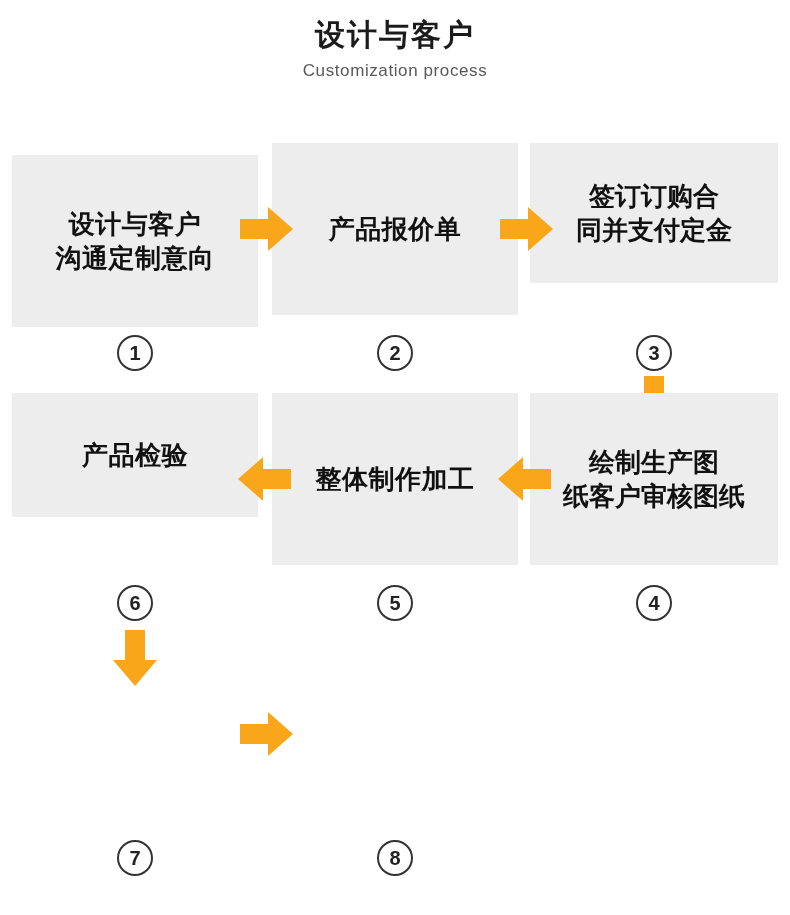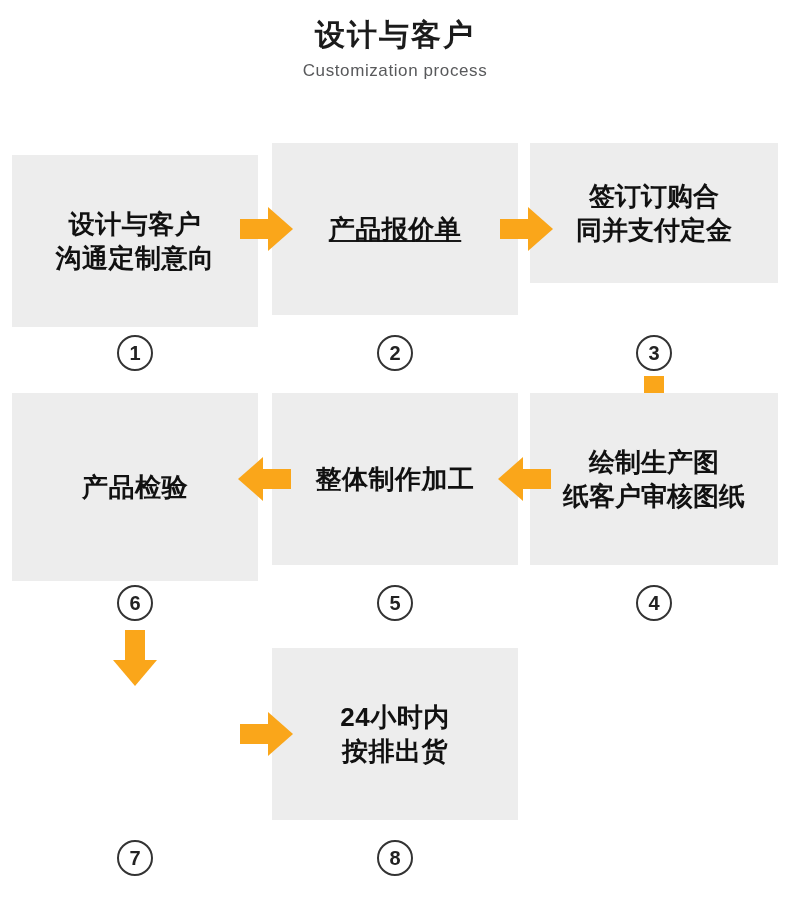--- a/index.html
+++ b/index.html
@@ -157,21 +157,21 @@
   <div class="header">
     <div class="title">设计与客户</div>
     <div class="subtitle">Customization process</div>
   </div>
 
   <div class="box" style="left:12px; top:143px; width:246px; height:172px;margin-top:12px;">
     <div class="box-label">设计与客户
 沟通定制意向</div>
   </div>
 
-  <div class="box" style="left:272px; top:143px; width:246px; height:172px;text-decoration:underline;">
+  <div class="box" style="left:272px; top:143px; width:246px; height:172px;">
     <div class="box-label">产品报价单</div>
   </div>
 
   <div class="box" style="left:530px; top:143px; width:248px; height:140px;">
     <div class="box-label tight">签订订购合
 同并支付定金</div>
   </div>
 
   <div class="arrow arrow-right" style="left:240px; top:207px; width:53px; height:44px;">
     <div class="shaft"></div>
@@ -191,21 +191,21 @@
   </div>
   <div class="step-circle" style="left:636px; top:335px;">
     <span class="step-num">3</span>
   </div>
 
   <div class="arrow arrow-down" style="left:632px; top:376px; width:44px; height:56px;">
     <div class="shaft"></div>
       <div class="head"></div>
   </div>
 
-  <div class="box" style="left:12px; top:393px; width:246px; height:188px;">
+  <div class="box" style="left:12px; top:393px; width:246px; height:124px;">
     <div class="box-label">产品检验</div>
   </div>
 
   <div class="box" style="left:272px; top:393px; width:246px; height:172px;justify-content:center;">
     <div class="box-label">整体制作加工</div>
   </div>
 
   <div class="box" style="left:530px; top:393px; width:248px; height:172px;">
     <div class="box-label tight">绘制生产图
 纸客户审核图纸</div>
@@ -230,24 +230,20 @@
   <div class="step-circle" style="left:636px; top:585px;">
     <span class="step-num">4</span>
   </div>
 
   <div class="arrow arrow-down" style="left:113px; top:630px; width:44px; height:56px;">
     <div class="shaft"></div>
       <div class="head"></div>
   </div>
 
 
-  <div class="box" style="left:272px; top:648px; width:246px; height:172px;">
-    <div class="box-label">24小时内
-按排出货</div>
-  </div>
 
   <div class="arrow arrow-right" style="left:240px; top:712px; width:53px; height:44px;">
     <div class="shaft"></div>
       <div class="head"></div>
   </div>
 
   <div class="step-circle" style="left:117px; top:840px;">
     <span class="step-num">7</span>
   </div>
   <div class="step-circle" style="left:377px; top:840px;">

